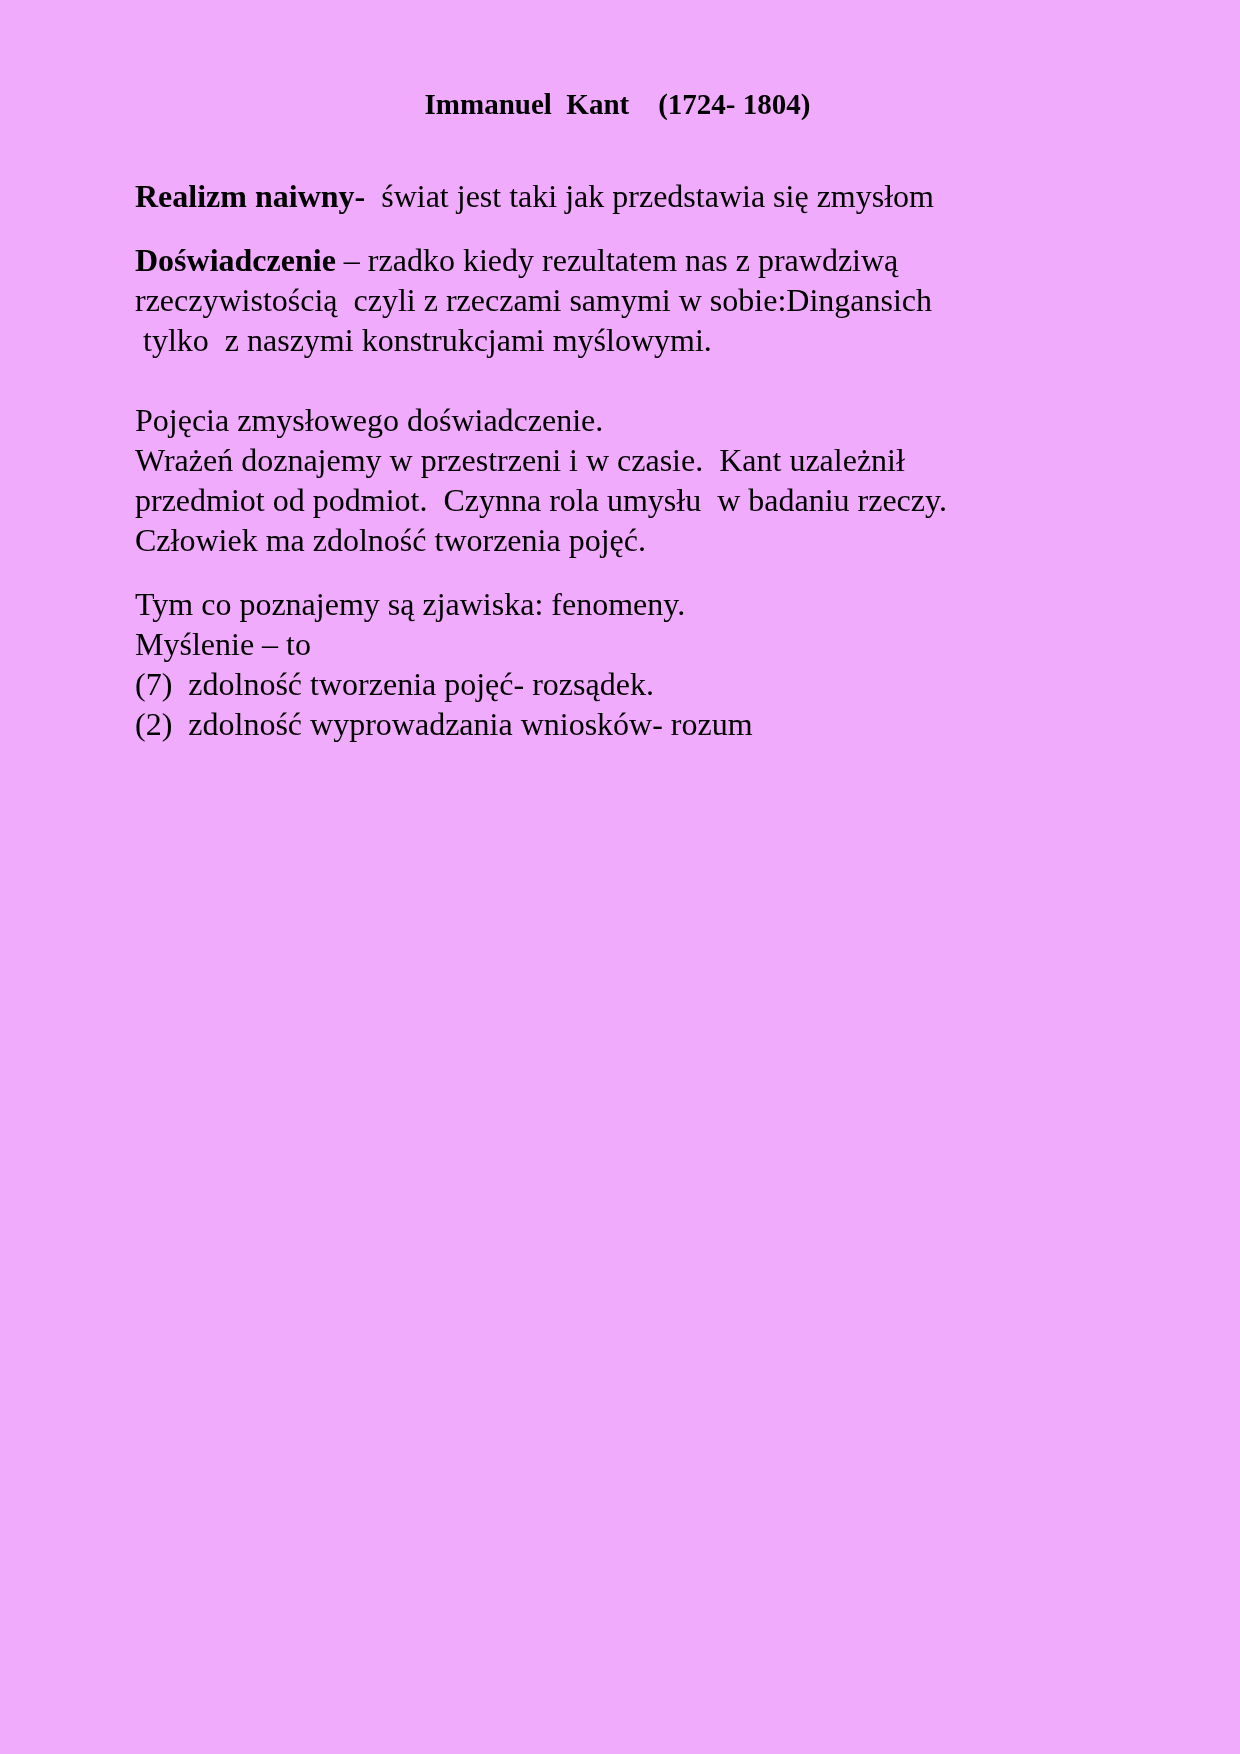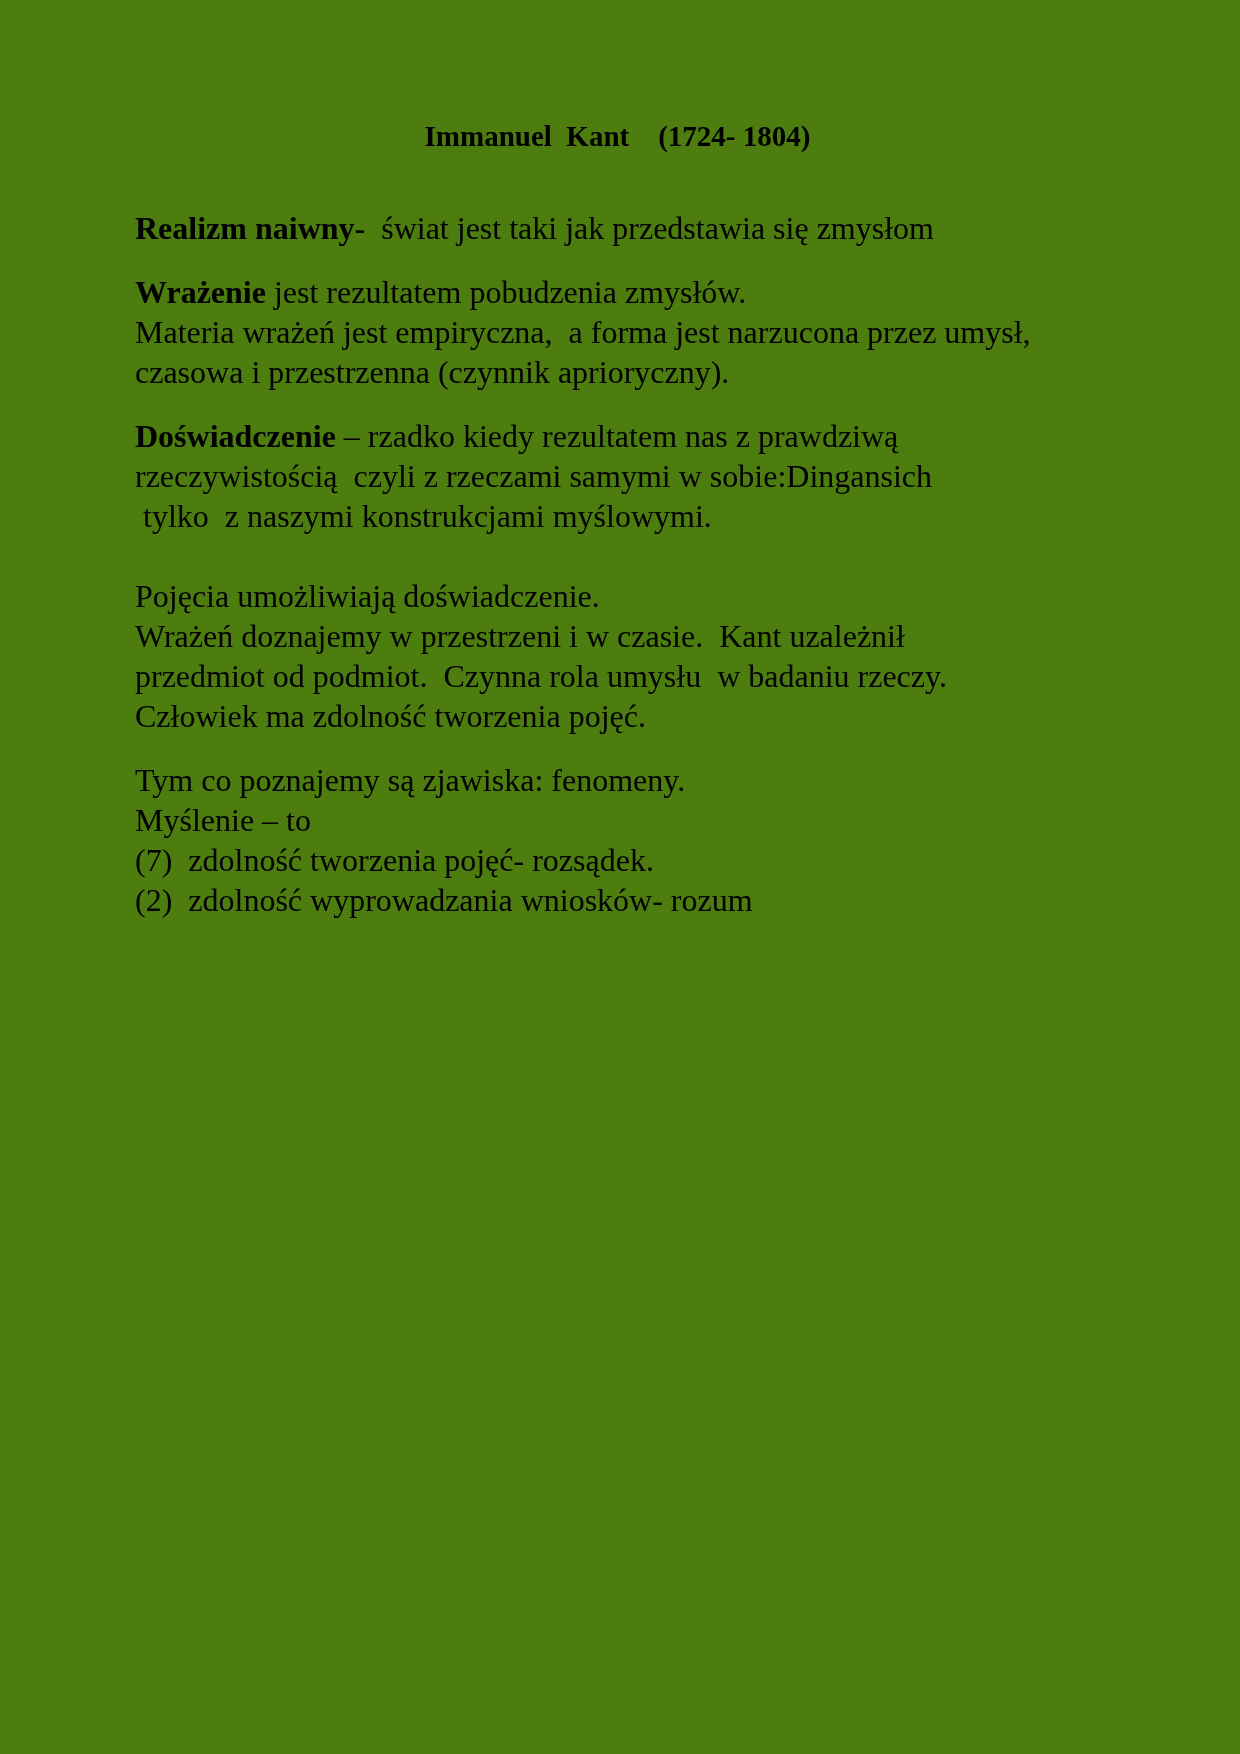--- a/index.html
+++ b/index.html
@@ -4,24 +4,24 @@
 <style>
   html, body {
     margin: 0;
     padding: 0;
     background: #ffffff;
   }
   .page {
     position: relative;
     width: 1240px;
     height: 1754px;
-    background: #4d7c0f;
+    background: #f0abfc;
     color: #000000;
     box-sizing: border-box;
-    padding: 116px 140px 60px 135px;
+    padding: 84px 140px 60px 135px;
     font-family: "Liberation Serif", "DejaVu Serif", serif;
     overflow: hidden;
   }
   .doc-title {
     font-size: 29px;
     font-weight: bold;
     text-align: center;
     line-height: 40px;
     margin: 0 0 52px 0;
     white-space: pre-wrap;
@@ -38,27 +38,24 @@
   .b { font-weight: bold; }
   .i { }
 </style>
 </head>
 <body>
 
 <div class="page">
   <h1 class="doc-title">Immanuel  Kant    (1724- 1804)</h1>
   <div id="doc-body">
       <p class="para"><span class="b">Realizm naiwny-</span><span>  świat jest taki jak przedstawia się zmysłom</span></p>
-      <p class="para"><span class="b">Wrażenie</span><span> jest rezultatem pobudzenia zmysłów.
-Materia wrażeń jest empiryczna,  a forma jest narzucona przez umysł,
-czasowa i przestrzenna (czynnik aprioryczny).</span></p>
       <p class="para"><span class="b">Doświadczenie</span><span> – rzadko kiedy rezultatem nas z prawdziwą
 rzeczywistością  czyli z rzeczami samymi w sobie:</span><span class="i">Dingansich</span><span>
  tylko  z naszymi konstrukcjami myślowymi.</span></p>
-      <p class="para extra-space"><span>Pojęcia umożliwiają doświadczenie.
+      <p class="para extra-space"><span>Pojęcia zmysłowego doświadczenie.
 Wrażeń doznajemy w przestrzeni i w czasie.  Kant uzależnił
 przedmiot od podmiot.  Czynna rola umysłu  w badaniu rzeczy.
 Człowiek ma zdolność tworzenia pojęć.</span></p>
       <p class="para"><span>Tym co poznajemy są zjawiska: fenomeny.
 Myślenie – to
 (7)  zdolność tworzenia pojęć- rozsądek.
 (2)  zdolność wyprowadzania wniosków- rozum</span></p>
     </div>
 </div>
 

